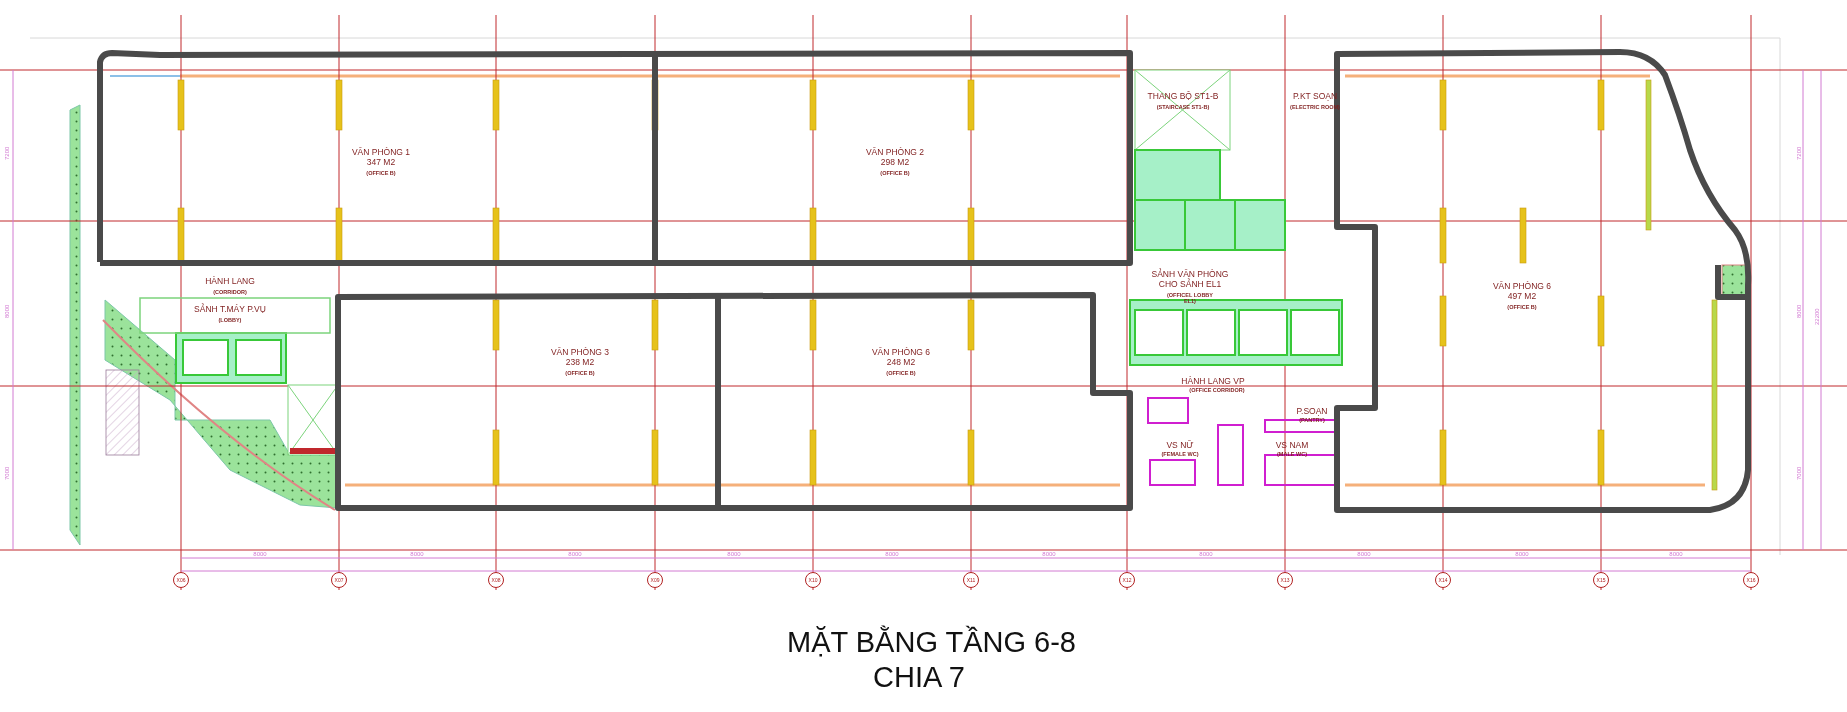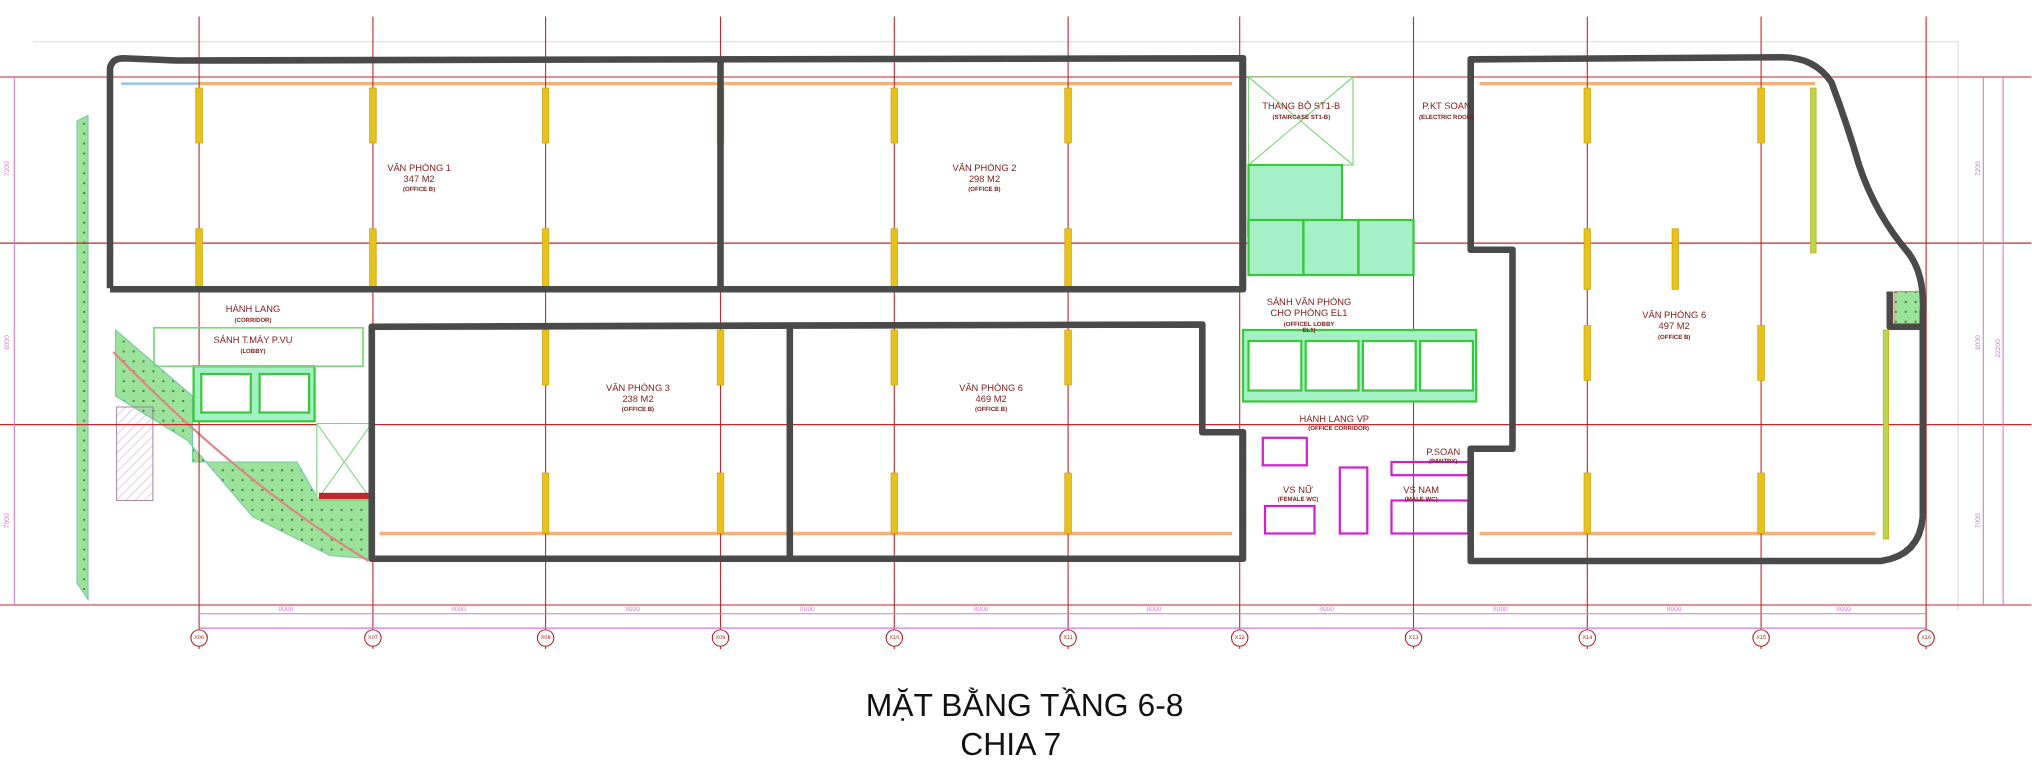--- a/index.html
+++ b/index.html
@@ -177,21 +177,21 @@
   <span class="area">298 M2</span>
   <span class="sub">(OFFICE B)</span>
 </div>
 <div class="room-label" style="left:580px; top:348px;">
   <span class="name">VĂN PHÒNG 3</span>
   <span class="area">238 M2</span>
   <span class="sub">(OFFICE B)</span>
 </div>
 <div class="room-label" style="left:901px; top:348px;">
   <span class="name">VĂN PHÒNG 6</span>
-  <span class="area">469 M2</span>
+  <span class="area">248 M2</span>
   <span class="sub">(OFFICE B)</span>
 </div>
 <div class="room-label" style="left:1522px; top:282px;">
   <span class="name">VĂN PHÒNG 6</span>
   <span class="area">497 M2</span>
   <span class="sub">(OFFICE B)</span>
 </div>
 <div class="room-label" style="left:230px; top:277px;">
   <span class="name">HÀNH LANG</span>
   <span class="sub">(CORRIDOR)</span>
@@ -203,21 +203,21 @@
 <div class="room-label" style="left:1183px; top:92px;">
   <span class="name">THANG BỘ ST1-B</span>
   <span class="sub">(STAIRCASE ST1-B)</span>
 </div>
 <div class="room-label" style="left:1315px; top:92px;">
   <span class="name">P.KT SOẠN</span>
   <span class="sub">(ELECTRIC ROOM)</span>
 </div>
 <div class="room-label" style="left:1164px; top:270px;margin-left:26px;">
   <span class="name">SẢNH VĂN PHÒNG</span>
-  <span class="name">CHO PHÒNG EL1</span>
+  <span class="name">CHO SẢNH EL1</span>
   <span class="sub">(OFFICEL LOBBY</span>
   <span class="sub" style="margin-top:0">EL1)</span>
 </div>
 <div class="room-label" style="left:1213px; top:377px;text-align:right;">
   <span class="name">HÀNH LANG VP</span>
   <span class="sub" style="margin-top:0">(OFFICE CORRIDOR)</span>
 </div>
 <div class="room-label" style="left:1312px; top:407px;">
   <span class="name">P.SOẠN</span>
   <span class="sub" style="margin-top:0">(PANTRY)</span>

